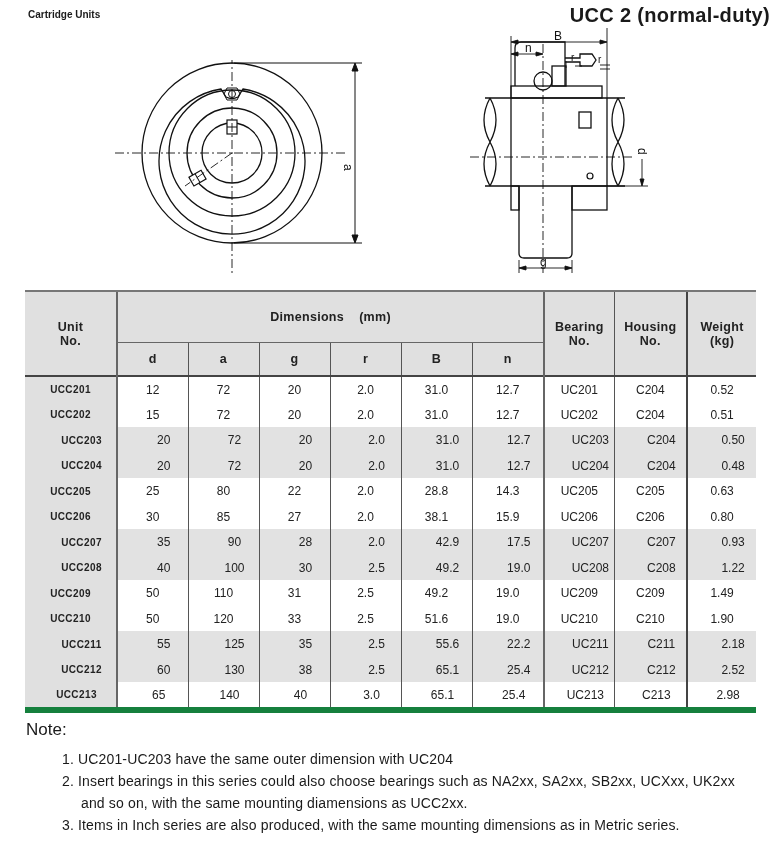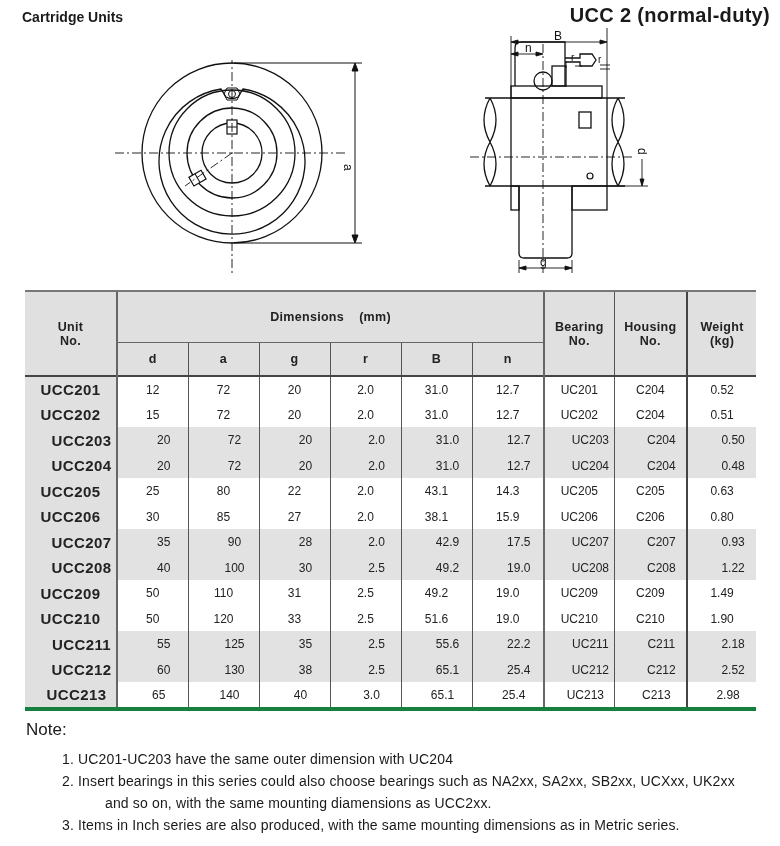--- a/index.html
+++ b/index.html
@@ -1,43 +1,43 @@
 <!DOCTYPE html>
 <html><head>
 <meta charset="utf-8">
 <style>
   html, body { margin:0; padding:0; background:#fff; }
   body { width:780px; height:846px; position:relative; overflow:hidden;
          font-family:"Liberation Sans", sans-serif; color:#1a1a1a; }
   .abs { position:absolute; }
-  #section-label { left:22px; top:9px; font-size:14px; font-weight:bold; }
+  #section-label { left:28px; top:9px; font-size:10px; font-weight:bold; }
   #page-title { left:0; width:780px; top:4px; text-align:right; font-size:20px; font-weight:bold; letter-spacing:0.3px; }
   #page-title span { position:relative; left:-10px; }
   svg.drawing { position:absolute; }
   
   table.spec { position:absolute; left:25px; top:290px; width:731px; border-collapse:collapse;
                font-size:12px; table-layout:fixed; }
   table.spec th { background:#e0e0e0; font-weight:bold; font-size:12.5px; letter-spacing:0.3px; color:#222; }
   table.spec th, table.spec td { text-align:center; padding:0; }
   .hdr-top th { height:50px; border-top:2px solid #777; }
   .hdr-sub th { height:32px; }
   .bl { border-left:2px solid #666; }
   .bl1 { border-left:1.5px solid #555; }
   .bt { border-top:1.5px solid #666; }
   tbody tr.first td { border-top:2px solid #444; }
   table.spec td { height:25px; color:#222; }
-  td.unit { background:#e0e0e0; font-weight:bold; font-size:15px; letter-spacing:0.4px;margin-top:9px; }
+  td.unit { background:#e0e0e0; font-weight:bold; font-size:10px; letter-spacing:0.4px;margin-top:9px; }
   tr.shade td { background:#e2e2e2;padding-left:22px; }
   tr.shade td.unit { background:#e0e0e0; }
-  tbody tr.last td { border-bottom:4px solid #15803d;padding-left:12px; }
+  tbody tr.last td { border-bottom:6px solid #15803d;padding-left:12px; }
   .bw { border-left:2px solid #444; }
   
   #note-title { left:26px; top:720px; font-size:17px; }
   .note-line { position:absolute; left:62px; font-size:14px; letter-spacing:0.15px; }
-  .note-line.cont { left:81px;margin-left:24px; }
+  .note-line.cont { left:81px; }
 </style>
 </head>
 <body>
 
 <div id="section-label" class="abs">Cartridge Units</div>
 <div id="page-title" class="abs"><span>UCC 2 (normal-duty)</span></div>
 
 <svg class="drawing" style="left:100px;top:60px" width="280" height="220" viewBox="0 0 280 220">
   <g fill="none" stroke="#111" stroke-width="1.3">
     <circle cx="132" cy="93" r="90"></circle>
@@ -213,21 +213,21 @@
         <td class="bl">UC204</td>
         <td class="bl1">C204</td>
         <td class="bw">0.48</td>
       </tr>
       <tr class="" style="height: 26px;">
         <td class="unit">UCC205</td>
         <td class="bl">25</td>
         <td class="bl1">80</td>
         <td class="bl1">22</td>
         <td class="bl1">2.0</td>
-        <td class="bl1">43.1</td>
+        <td class="bl1">28.8</td>
         <td class="bl1">14.3</td>
         <td class="bl">UC205</td>
         <td class="bl1">C205</td>
         <td class="bw">0.63</td>
       </tr>
       <tr class="" style="height: 24px;">
         <td class="unit">UCC206</td>
         <td class="bl">30</td>
         <td class="bl1">85</td>
         <td class="bl1">27</td>

